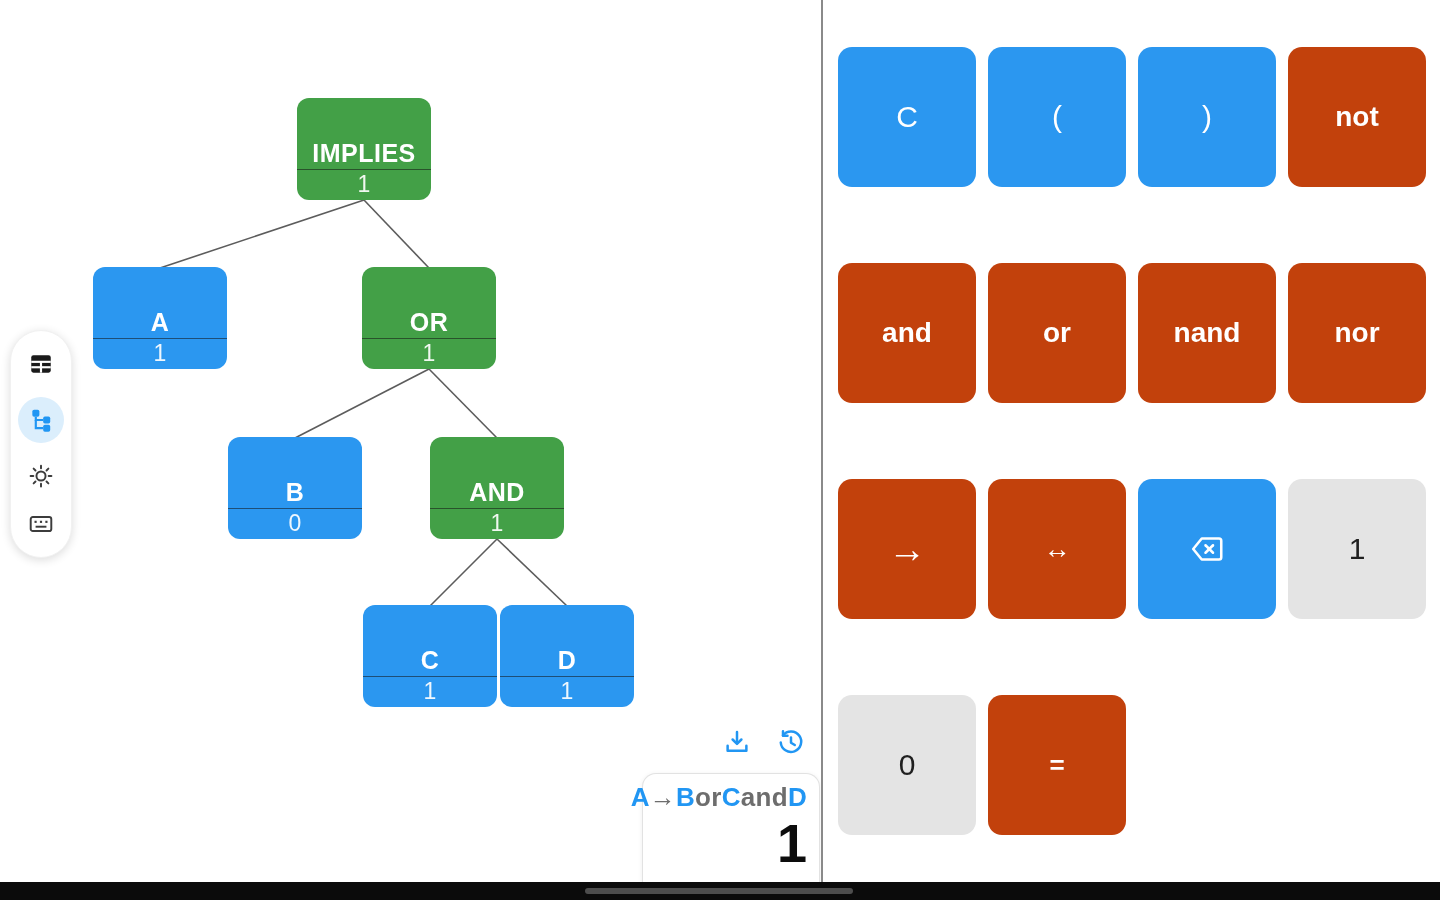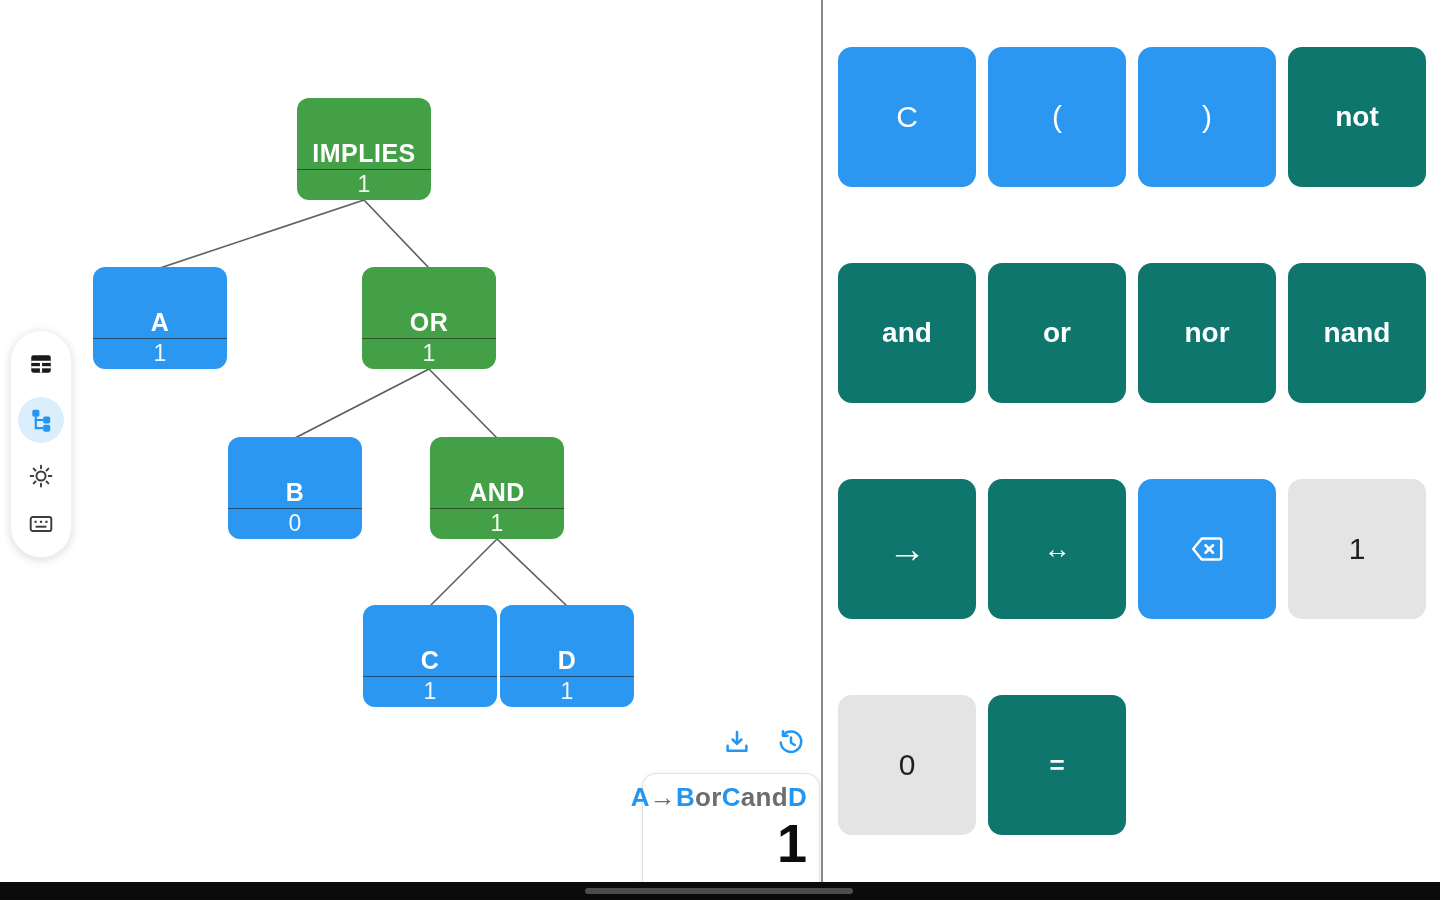--- a/index.html
+++ b/index.html
@@ -46,21 +46,21 @@
   .tok-op  { color:#6d6d6d; }
   .expr-result { margin-top:2px; font-size:54px; font-weight:700; color:#0c0c0c; line-height:1.05; }
 
   
   .keypad { position:absolute; left:823px; top:0; width:617px; height:882px; background:#fff;
             display:grid; grid-template-columns:repeat(4,138px); grid-template-rows:repeat(4,140px);
             column-gap:12px; row-gap:76px; padding:47px 0 0 15px; }
   .key { border:none; border-radius:14px; font-family:"Liberation Sans", sans-serif; font-size:28px; font-weight:600;
          color:#fff; cursor:pointer; display:flex; align-items:center; justify-content:center; }
   .key.blue  { background:#2b97f0; }
-  .key.green { background:#0f766e; }
+  .key.green { background:#c2410c; }
   .key.gray  { background:#e4e4e4; color:#1f1f1f; font-weight:500; font-size:30px; }
   .key.letter { font-size:30px; font-weight:500; }
   .key.arrow  { font-size:38px; font-weight:400; }
   .key.darrow { font-size:27px; font-weight:400; }
   .key.equals { font-size:26px; font-weight:700; }
 </style>
 </head>
 <body>
 
 <div class="screen">
@@ -196,23 +196,23 @@
 
   <div class="keypad">
 
     <button class="key blue letter">C</button>
     <button class="key blue letter">(</button>
     <button class="key blue letter">)</button>
     <button class="key green">not</button>
 
     <button class="key green">and</button>
     <button class="key green">or</button>
+    <button class="key green">nand</button>
+
     <button class="key green">nor</button>
-
-    <button class="key green">nand</button>
     <button class="key green arrow">→</button>
     <button class="key green darrow">↔</button>
     <button class="key blue">
       <svg viewBox="0 0 24 24" width="36" height="36">
         <g stroke="#fff" stroke-width="1.7" fill="none" stroke-linejoin="round" stroke-linecap="round">
           <path d="M8.5 5 H20 a1.5 1.5 0 0 1 1.5 1.5 v11 a1.5 1.5 0 0 1 -1.5 1.5 H8.5 L2.8 12 Z"></path>
           <line x1="11" y1="9.5" x2="16" y2="14.5"></line>
           <line x1="16" y1="9.5" x2="11" y2="14.5"></line>
         </g>
       </svg>

